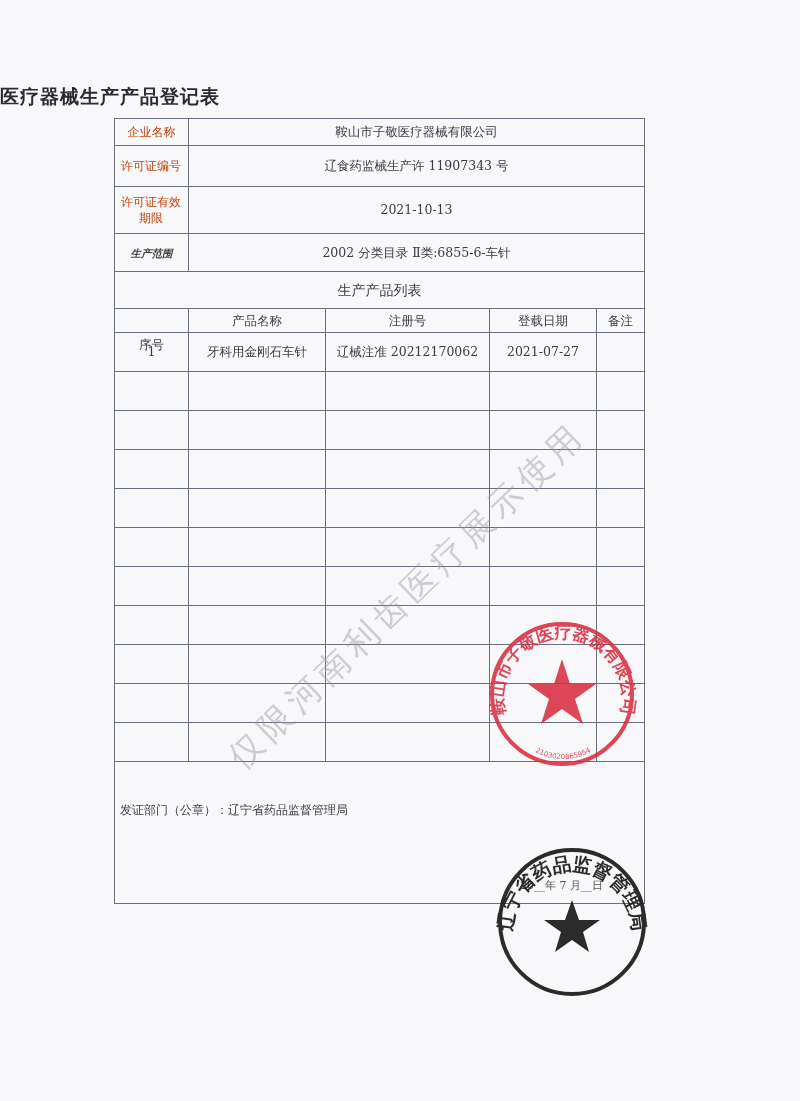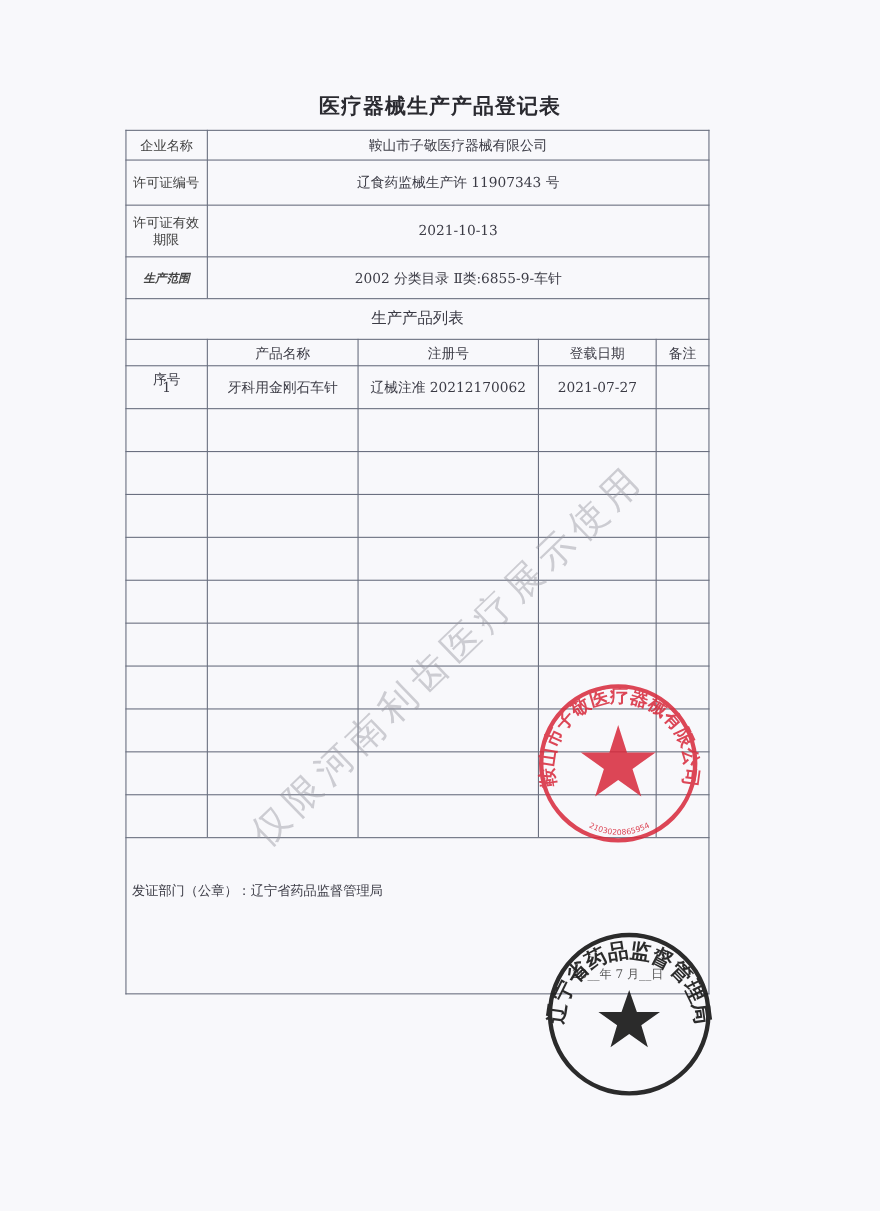--- a/index.html
+++ b/index.html
@@ -4,32 +4,32 @@
   <style>
     html, body { margin: 0; padding: 0; }
     body {
       width: 800px; height: 1101px; position: relative; overflow: hidden;
       background: #f8f8fb;
       font-family: "DejaVu Serif", "Liberation Serif", serif;
       color: #3a3a44;
     }
     .title {
       position: absolute; left: 0; width: 800px; top: 84px;
-      text-align: center; font-size: 19px; font-weight: bold; color: #2a2a30;
+      text-align: left; font-size: 19px; font-weight: bold; color: #2a2a30;
       letter-spacing: 1px;
       font-family: "DejaVu Sans", "Liberation Sans", sans-serif;
     }
     .line { position: absolute; background: #6b7080; }
     .h { height: 1px; }
     .v { width: 1px; }
     .cell {
       position: absolute; display: flex; align-items: center; justify-content: center;
       text-align: center; font-size: 12.5px; line-height: 16px; color: #3b3b45;
     }
-    .label { font-size: 12px; color: #404040; }
+    .label { font-size: 12px; color: #c2410c; }
     .label-bold { font-family: "DejaVu Sans", "Liberation Sans", sans-serif; font-size: 10.5px; font-weight: bold; color: #444; font-style: italic; }
     .section-title { font-size: 14px; }
     .footer-text { position: absolute; left: 120px; top: 802px; font-size: 12px; color: #3b3b45; }
     .date-text { position: absolute; left: 520px; top: 878px; font-size: 11px; color: #555; }
     .watermark {
       position: absolute; left: 170px; top: 580px; width: 460px; text-align: center;
       font-family: "DejaVu Sans", "Liberation Sans", sans-serif;
       font-size: 34px; color: rgba(150,150,160,0.45); letter-spacing: 6px;
       transform: rotate(-44deg); transform-origin: center center;
       white-space: nowrap; pointer-events: none;
@@ -76,21 +76,21 @@
 <div class="cell" style="left:189px;top:119px;width:455px;height:26px;">鞍山市子敬医疗器械有限公司</div>
 
 <div class="cell label" style="left:118px;top:146px;width:66px;height:40px;">许可证编号</div>
 <div class="cell" style="left:189px;top:146px;width:455px;height:40px;">辽食药监械生产许 11907343 号</div>
 
 <div class="cell label" style="left:120px;top:187px;width:62px;height:46px;">许可证有效期限</div>
 <div class="cell" style="left:189px;top:187px;width:455px;height:46px;">2021-10-13</div>
 
 <div class="cell label-bold" style="left:115px;top:234px;width:73px;height:37px;">生产范围</div>
 <div class="cell" style="left:189px;top:234px;width:455px;height:37px;flex-direction:column;">
-  <div>2002 分类目录  Ⅱ类:6855-9-车针</div>
+  <div>2002 分类目录  Ⅱ类:6855-6-车针</div>
 </div>
 
 <div class="cell section-title" style="left:115px;top:272px;width:529px;height:36px;">生产产品列表</div>
 
 <div>
   <div class="cell" style="left:115px;top:309px;width:73px;height:23px;margin-top:24px;">序号</div>
   <div class="cell" style="left:189px;top:309px;width:136px;height:23px;">产品名称</div>
   <div class="cell" style="left:326px;top:309px;width:163px;height:23px;">注册号</div>
   <div class="cell" style="left:490px;top:309px;width:106px;height:23px;">登载日期</div>
   <div class="cell" style="left:597px;top:309px;width:47px;height:23px;text-align:center;">备注</div>

